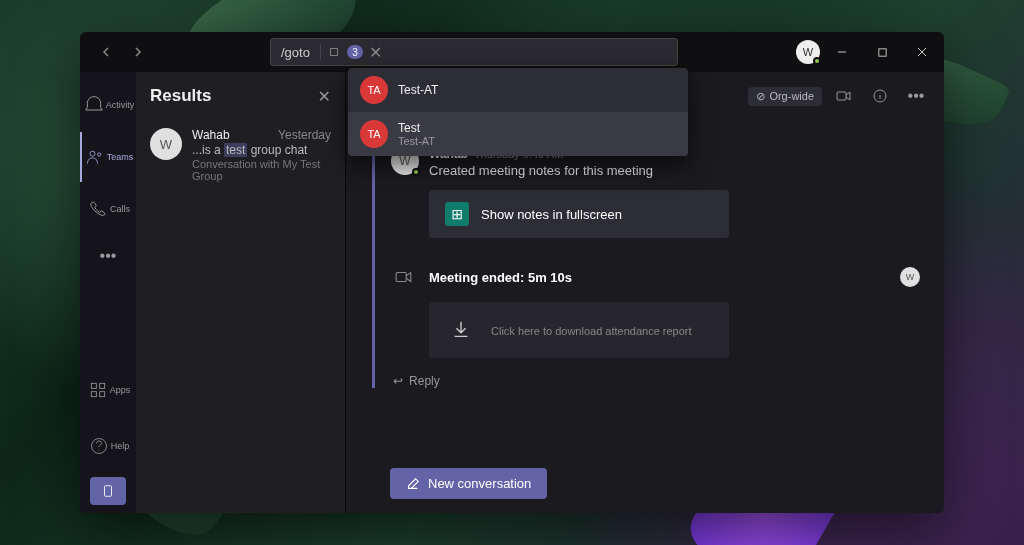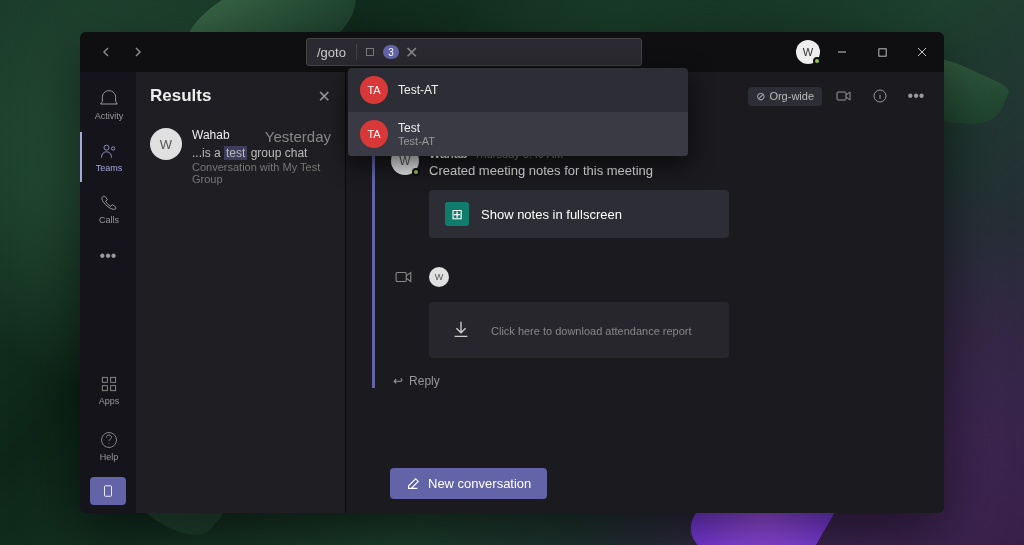--- a/index.html
+++ b/index.html
@@ -8,50 +8,50 @@
 .leaf { position: absolute; background: linear-gradient(135deg, #3d6b4a, #1a3d2a); border-radius: 60% 10% 60% 10%; }
 .leaf1 { width: 180px; height: 90px; top: -20px; left: 180px; transform: rotate(-15deg); }
 .leaf2 { width: 120px; height: 60px; top: 60px; right: 20px; transform: rotate(25deg); }
 .leaf3 { width: 100px; height: 50px; bottom: 20px; left: 120px; transform: rotate(40deg); }
 .flower { position: absolute; bottom: -30px; right: 200px; width: 120px; height: 120px; background: radial-gradient(circle, #a855f7, #7c3aed); border-radius: 50% 20% 50% 20%; transform: rotate(30deg); }
 .window { position: absolute; top: 32px; left: 80px; right: 80px; bottom: 32px; background: #1f1f23; border-radius: 6px; display: flex; flex-direction: column; overflow: hidden; box-shadow: 0 20px 60px rgba(0,0,0,0.6); }
 .titlebar { height: 40px; background: #0f0f12; display: flex; align-items: center; padding: 0 4px; }
 .titlebar-left { display: flex; align-items: center; gap: 4px; padding-left: 8px; }
 .navbtn { width: 28px; height: 28px; display: flex; align-items: center; justify-content: center; color: #888; cursor: pointer; border-radius: 3px; }
 .search-area { flex: 1; display: flex; justify-content: center; position: relative; }
-.search-box { width: 336px; height: 28px; background: #2a2a30; border-radius: 3px; display: flex; align-items: center; padding: 0 6px; gap: 6px; border: 1px solid #444; }
+.search-box { width: 408px; height: 28px; background: #2a2a30; border-radius: 3px; display: flex; align-items: center; padding: 0 6px; gap: 6px; border: 1px solid #444; }
 .search-cmd { color: #ccc; font-size: 13px; padding: 0 4px; }
 .search-divider { width: 1px; height: 16px; background: #444; }
 .search-icon-sm { width: 14px; height: 14px; color: #888; }
 .search-input { flex: 1; background: transparent; border: none; color: #ccc; font-size: 13px; outline: none; }
 .search-badge { background: #6264a7; color: #fff; font-size: 10px; border-radius: 8px; width: 16px; height: 14px; display: flex; align-items: center; justify-content: center; }
 .search-close { color: #888; cursor: pointer; }
 .titlebar-right { display: flex; align-items: center; gap: 4px; }
 .avatar-sm { width: 24px; height: 24px; border-radius: 50%; background: #eee; color: #333; font-size: 11px; display: flex; align-items: center; justify-content: center; position: relative; }
 .presence { position: absolute; bottom: -1px; right: -1px; width: 8px; height: 8px; border-radius: 50%; background: #92c353; border: 2px solid #0f0f12; }
 .winbtn { width: 36px; height: 32px; display: flex; align-items: center; justify-content: center; color: #ccc; cursor: pointer; }
 .body { flex: 1; display: flex; overflow: hidden; }
 .rail { width: 56px; background: #14141a; display: flex; flex-direction: column; align-items: center; padding-top: 8px; gap: 2px; }
-.rail-item { width: 56px; height: 50px; display: flex; flex-direction: column; align-items: center; justify-content: center; gap: 2px; color: #999; font-size: 9px; cursor: pointer; border-left: 2px solid transparent; }
+.rail-item { width: 56px; height: 50px; display: flex; flex-direction: row; align-items: center; justify-content: center; gap: 2px; color: #999; font-size: 9px; cursor: pointer; border-left: 2px solid transparent; }
 .rail-item.active { color: #a6a7dc; border-left-color: #a6a7dc; }
 .rail-item svg { width: 20px; height: 20px; }
 .rail-spacer { flex: 1; }
 .rail-more { color: #999; width: 56px; height: 40px; display: flex; align-items: center; justify-content: center; cursor: pointer; }
 .rail-footer { padding-bottom: 8px; display: flex; flex-direction: column; gap: 6px; align-items: center; }
 .rail-download { width: 36px; height: 28px; background: #6264a7; border-radius: 4px; display: flex; align-items: center; justify-content: center; color: #fff; cursor: pointer; }
 .sidebar { width: 210px; background: #1f1f23; border-right: 1px solid #0a0a0e; display: flex; flex-direction: column; }
 .sidebar-head { height: 48px; display: flex; align-items: center; justify-content: space-between; padding: 0 14px; }
 .sidebar-title { color: #eee; font-size: 17px; font-weight: 600; }
 .sidebar-close { color: #999; cursor: pointer; }
 .result-item { padding: 8px 14px; display: flex; gap: 10px; cursor: pointer; }
 .result-avatar { width: 32px; height: 32px; border-radius: 50%; background: #e0e0e0; color: #555; display: flex; align-items: center; justify-content: center; font-size: 13px; flex-shrink: 0; }
 .result-text { flex: 1; font-size: 12px; }
 .result-line1 { display: flex; justify-content: space-between; color: #eee; }
 .result-name { font-weight: 500; }
-.result-time { color: #888; font-size: 15px; }
+.result-time { color: #888; font-size: 12px; }
 .result-line2 { color: #bbb; margin-top: 1px; }
 .result-hl { background: #3d3d5e; padding: 0 2px; }
 .result-line3 { color: #777; font-size: 11px; margin-top: 1px; }
 .content { flex: 1; background: #1a1a1f; position: relative; display: flex; flex-direction: column; }
 .content-head { height: 48px; display: flex; align-items: center; justify-content: flex-end; padding: 0 14px; gap: 8px; }
 .tag-badge { background: #2d2d35; color: #bbb; font-size: 11px; padding: 3px 8px; border-radius: 4px; display: flex; align-items: center; gap: 4px; cursor: pointer; }
 .head-btn { width: 28px; height: 28px; display: flex; align-items: center; justify-content: center; color: #999; cursor: pointer; border-radius: 3px; }
 .thread { flex: 1; padding: 0 24px 0 44px; overflow-y: auto; }
 .collapse-link { color: #8285d8; font-size: 12px; cursor: pointer; display: inline-flex; align-items: center; gap: 4px; margin-bottom: 10px; }
 .post { border-left: 3px solid #6264a7; padding-left: 16px; margin-left: -18px; }
@@ -246,20 +246,21 @@
             <div class="notes-ico">⊞</div>
             <div class="notes-text">Show notes in fullscreen</div>
           </div>
           <div class="meeting-row">
             <div class="meeting-ico">
                 <svg width="18" height="18" viewBox="0 0 16 16">
                   <rect x="1" y="4" width="9" height="8" stroke="currentColor" fill="none" rx="1"></rect>
                   <path d="M10 7 L14 4 L14 12 L10 9" stroke="currentColor" fill="none"></path>
                 </svg>
               </div>
+            <div class="meeting-text">Meeting ended: 5m 10s</div>
             <div class="meeting-avatar">W</div>
           </div>
           <div class="report-card">
             <div class="report-ico">
                 <svg width="22" height="22" viewBox="0 0 24 24">
                   <path d="M12 3 L12 15 M7 10 L12 15 L17 10 M5 19 L19 19" stroke="currentColor" fill="none" stroke-width="1.5"></path>
                 </svg>
               </div>
             <div class="report-text">
               <div class="report-sub">Click here to download attendance report</div>

